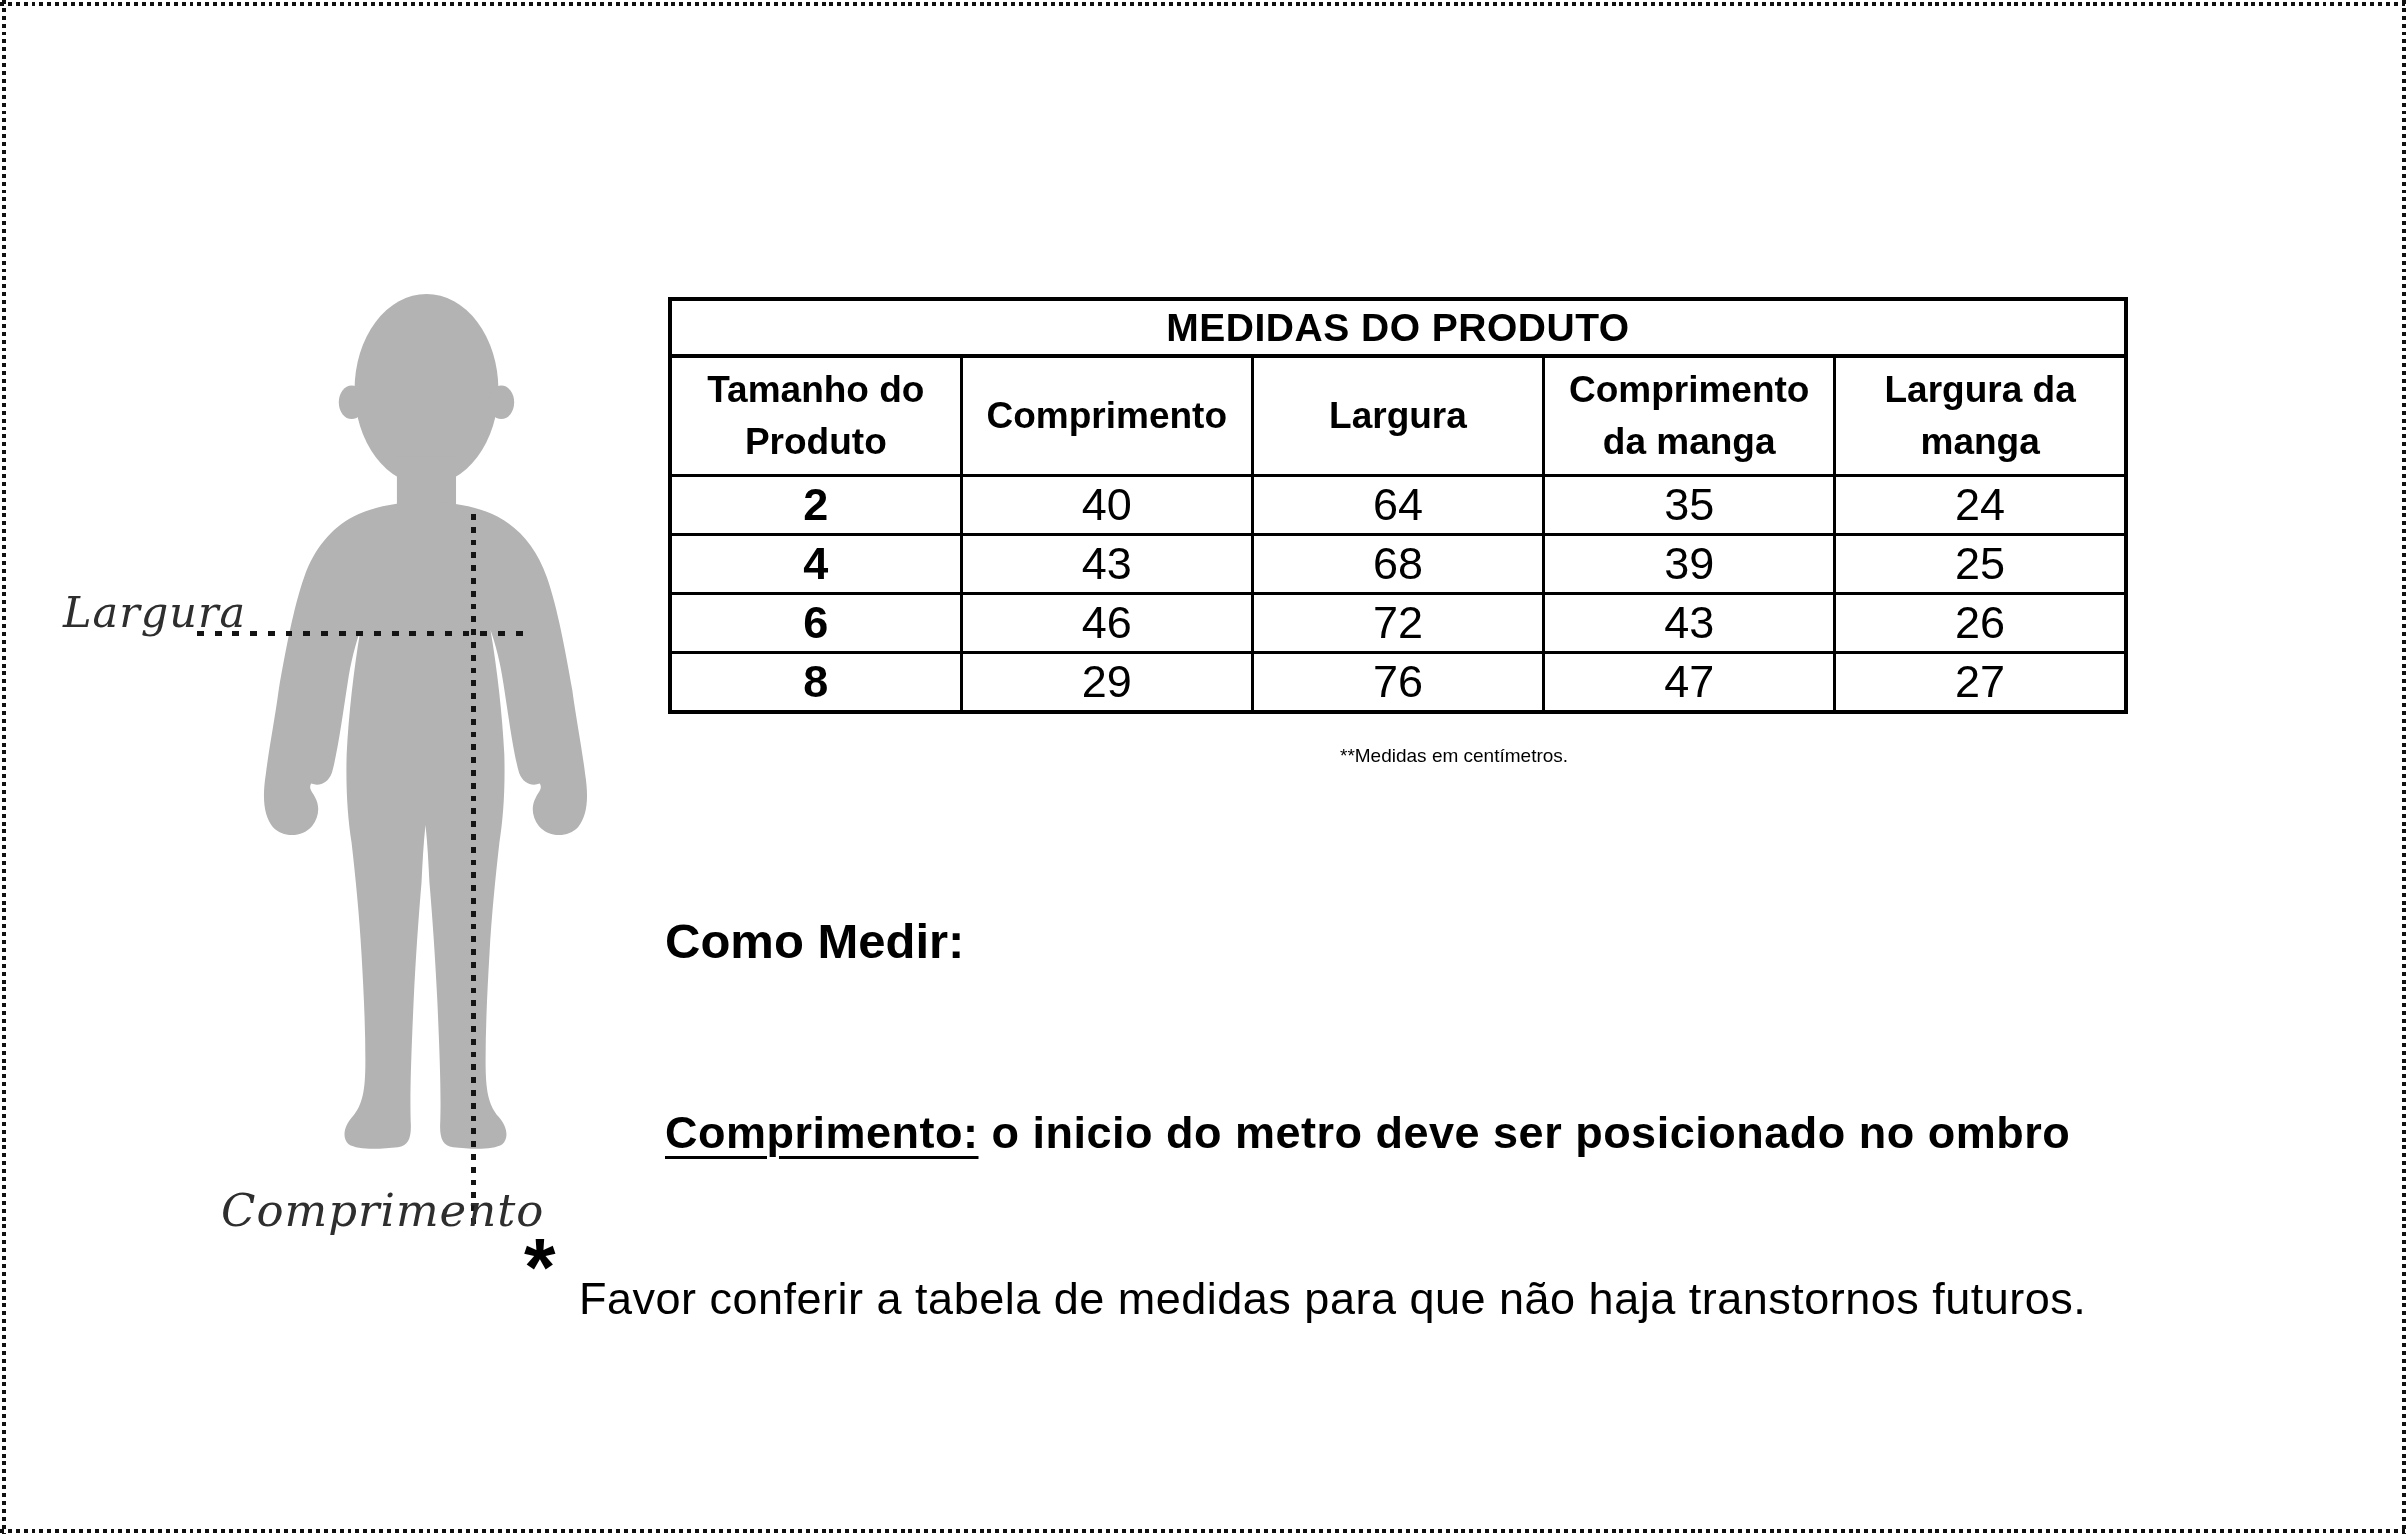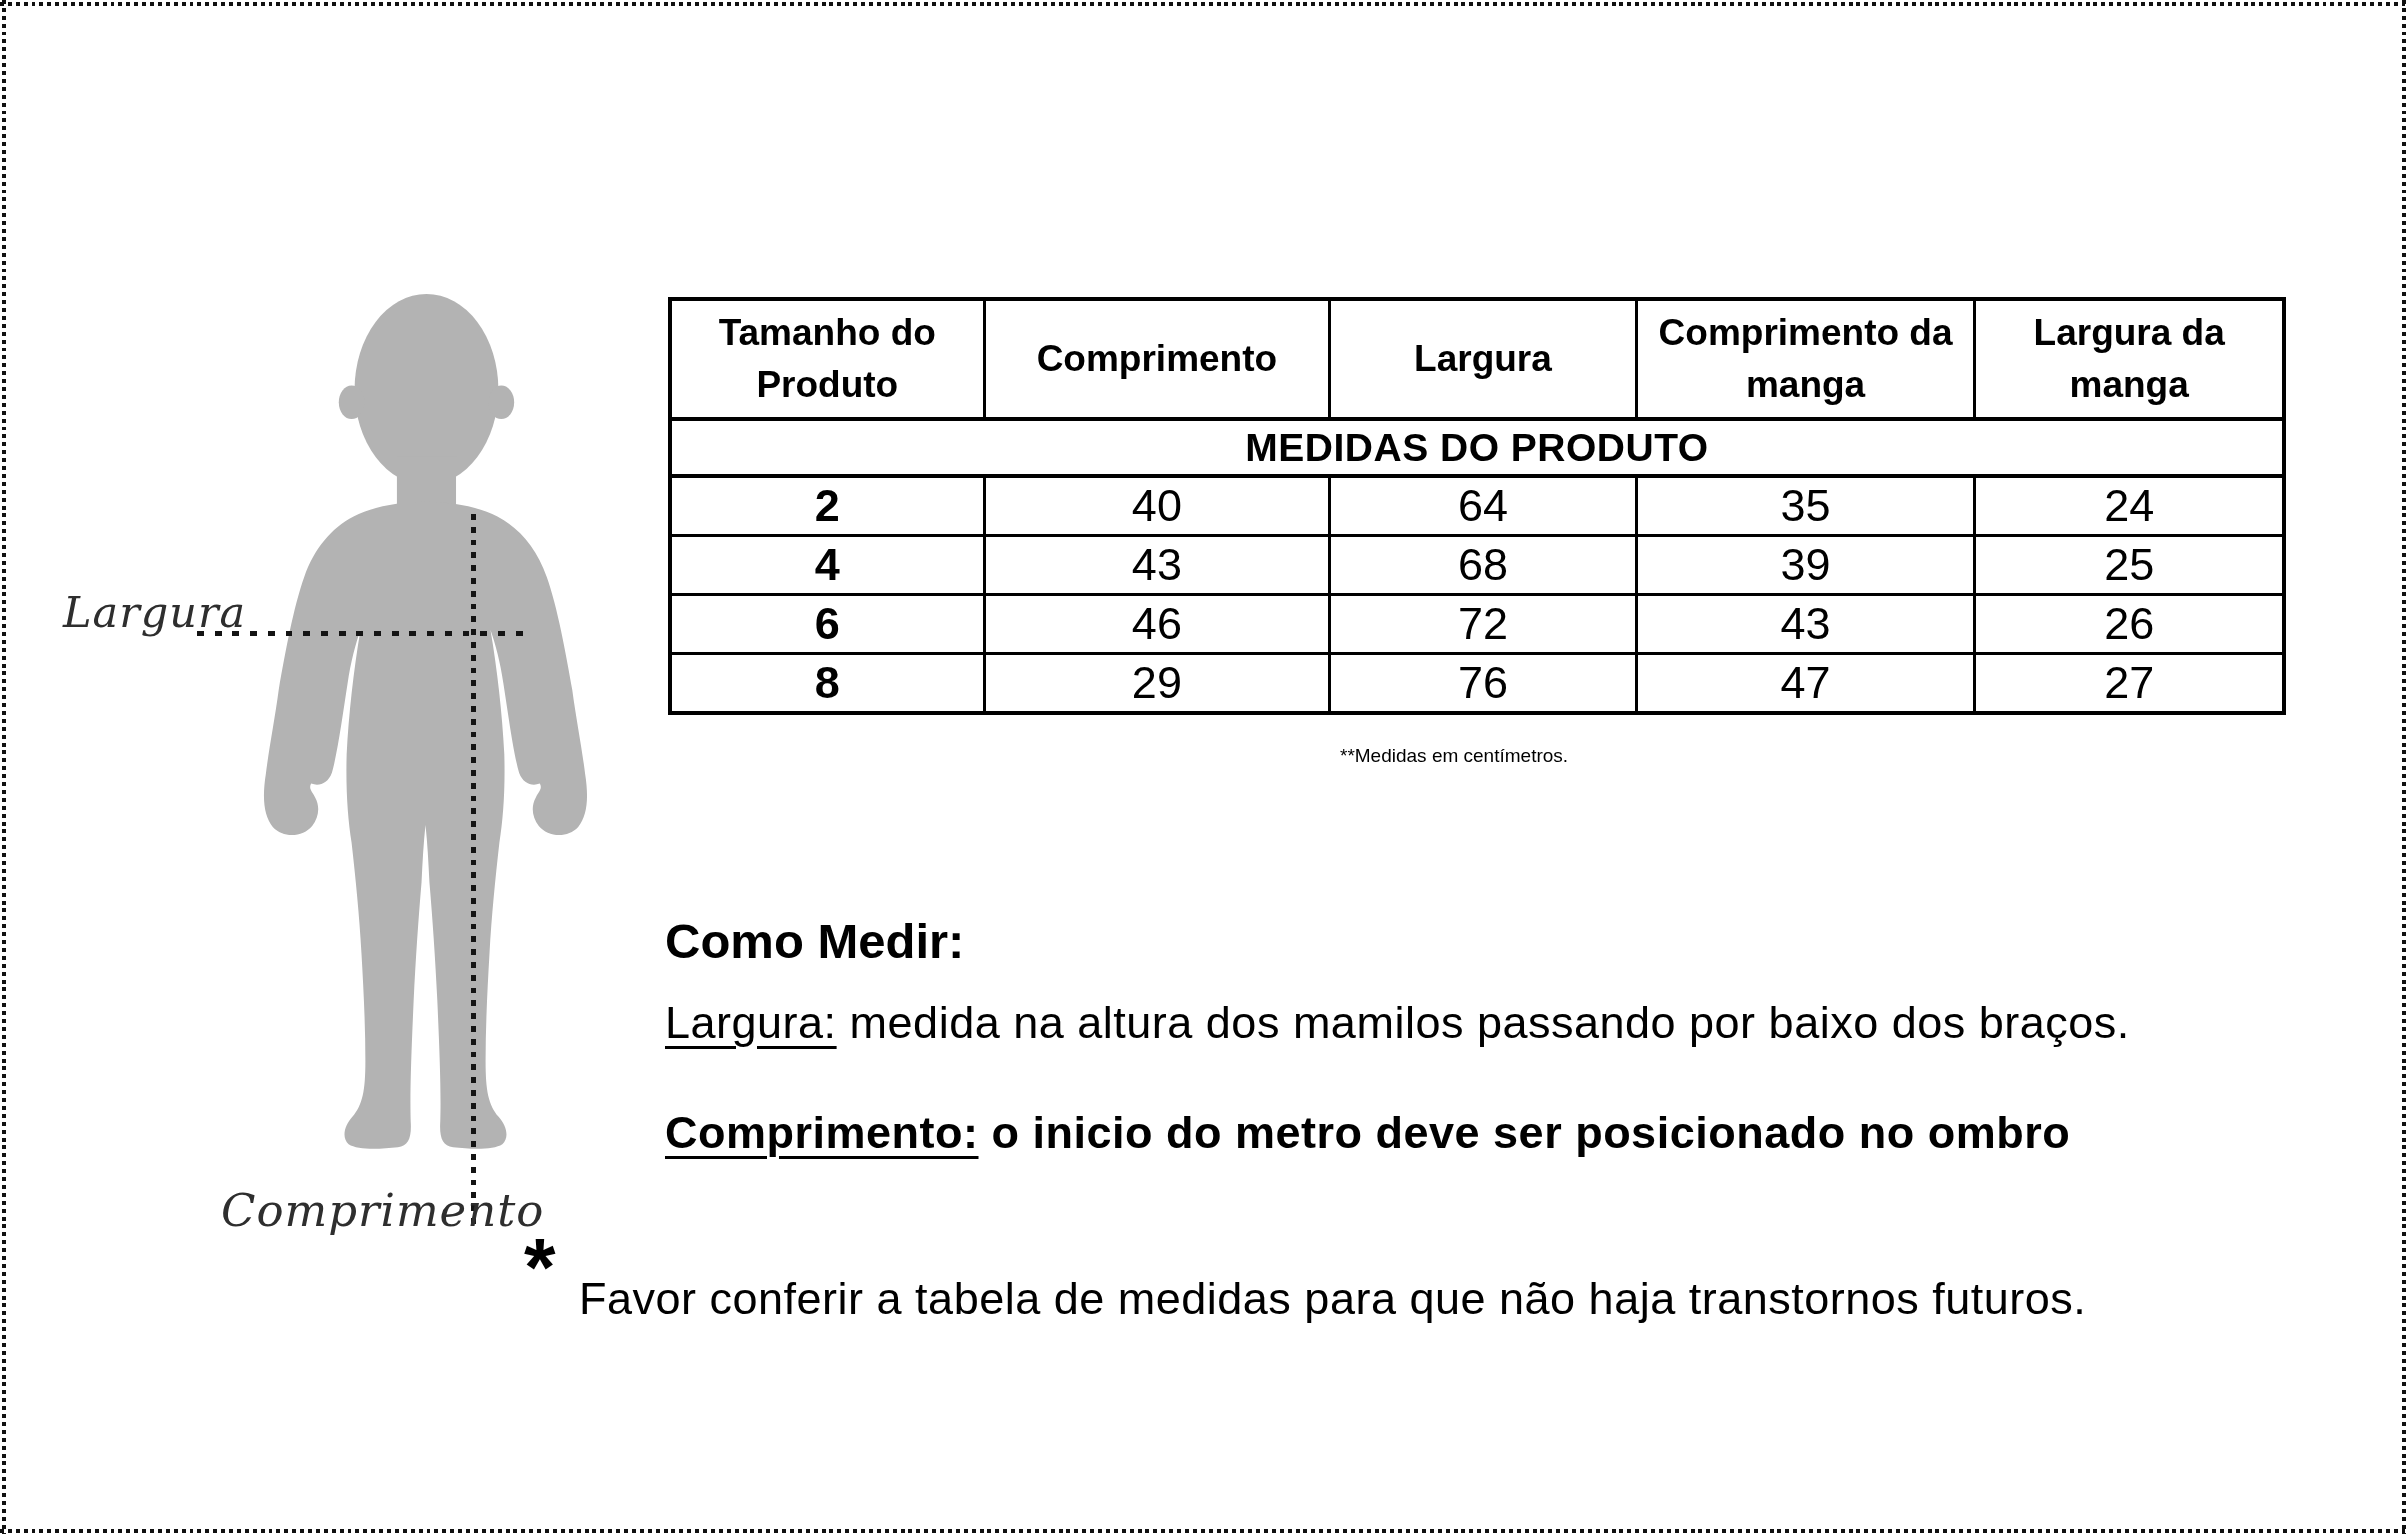--- a/index.html
+++ b/index.html
@@ -118,28 +118,28 @@
 
   <div id="width-line" class="mline"></div>
   <div id="length-line" class="mline"></div>
 
   <div id="width-label" class="hand">Largura</div>
   <div id="length-label" class="hand">Comprimento</div>
 
   <table id="size-table">
     <tbody>
       <tr>
+        <td class="title" colspan="5">MEDIDAS DO PRODUTO</td>
+      </tr>
+      <tr>
         <td class="head" style="width:283px">Tamanho do Produto</td>
         <td class="head" style="width:315px">Comprimento</td>
         <td class="head" style="width:276px">Largura</td>
         <td class="head" style="width:308px">Comprimento da manga</td>
         <td class="head thin-left" style="width:278px">Largura da manga</td>
-      </tr>
-      <tr>
-        <td class="title" colspan="5">MEDIDAS DO PRODUTO</td>
       </tr>
       <tr class="datarow">
         <td class="val size">2</td>
         <td class="val">40</td>
         <td class="val">64</td>
         <td class="val">35</td>
         <td class="val thin-left">24</td>
       </tr>
       <tr class="datarow">
         <td class="val size">4</td>
@@ -162,21 +162,20 @@
         <td class="val">47</td>
         <td class="val thin-left">27</td>
       </tr>
     </tbody>
   </table>
 
   <div id="units-note">**Medidas em centímetros.</div>
 
   <div id="how-heading" class="copy">Como Medir:</div>
 
-  <div id="largura-line" class="copy"><span class="u">Largura:</span><span> medida na altura dos mamilos passando por baixo dos braços.</span></div>
 
   <div id="comprimento-line" class="copy"><span class="u">Comprimento:</span><span> o inicio do metro deve ser posicionado no ombro</span></div>
 
   <div id="footnote-asterisk">*</div>
   <div id="footnote-line" class="copy">Favor conferir a tabela de medidas para que não haja transtornos futuros.</div>
 
 </div>
 
 
 </body></html>

